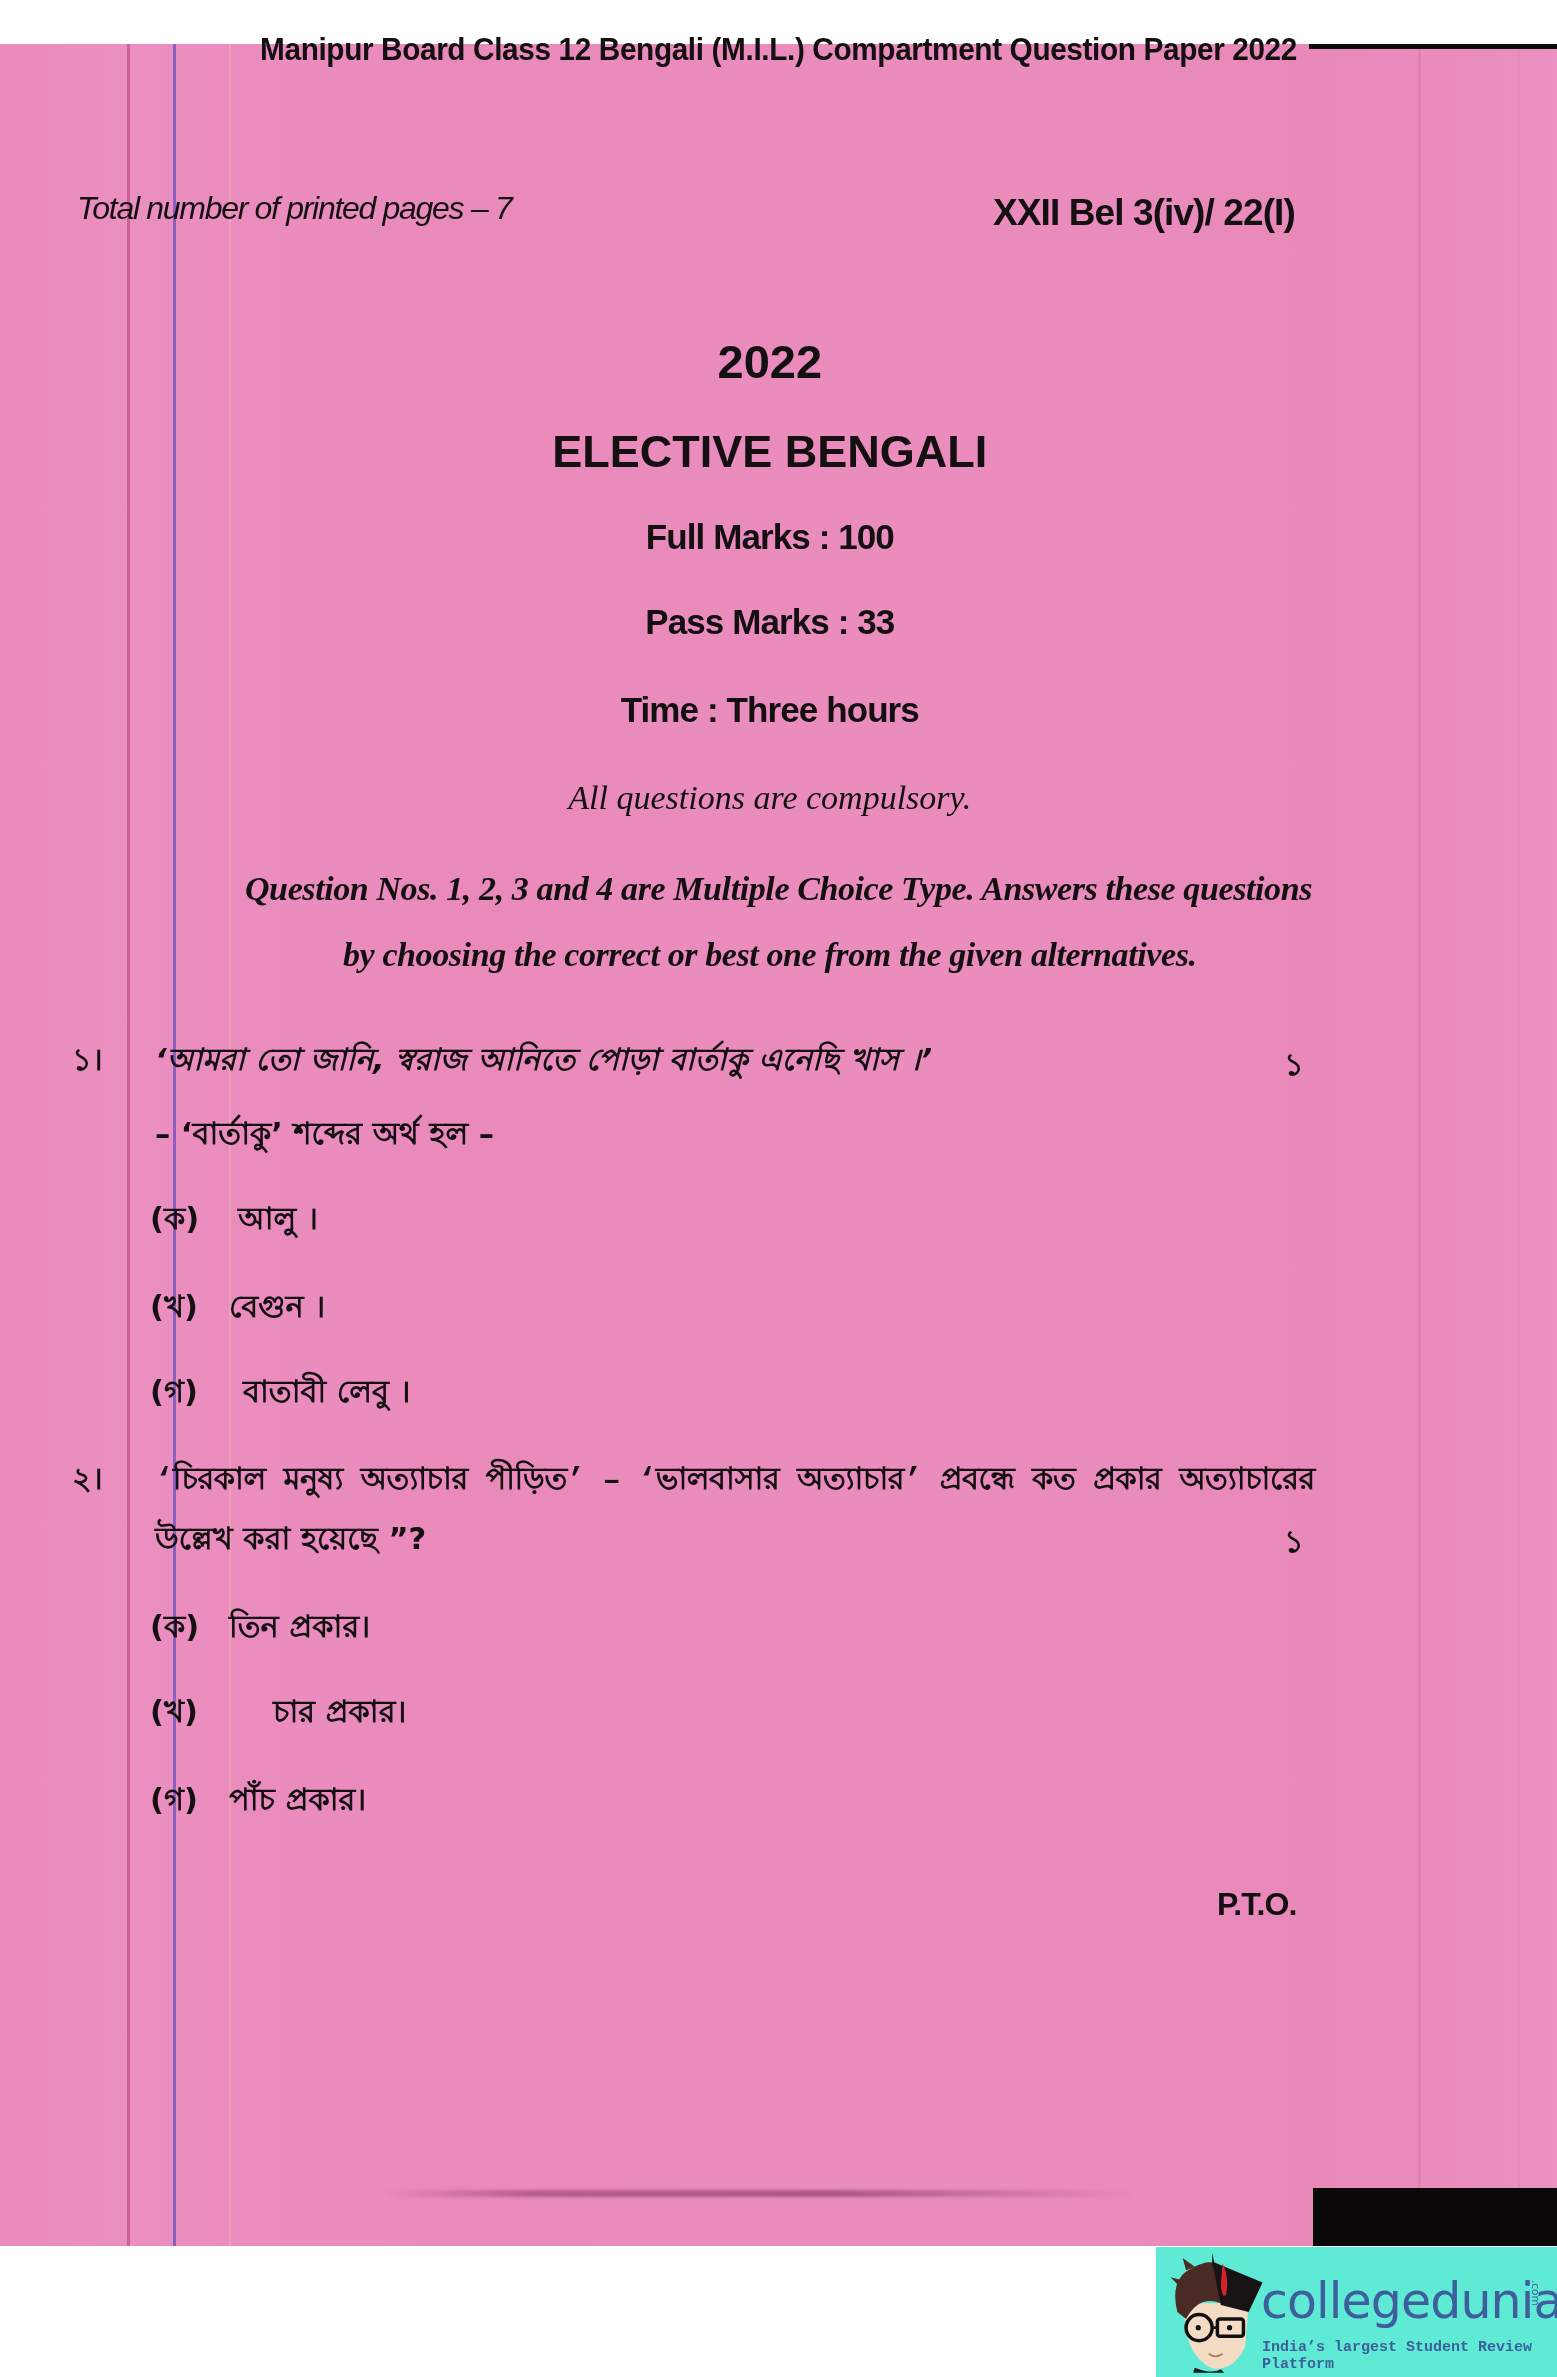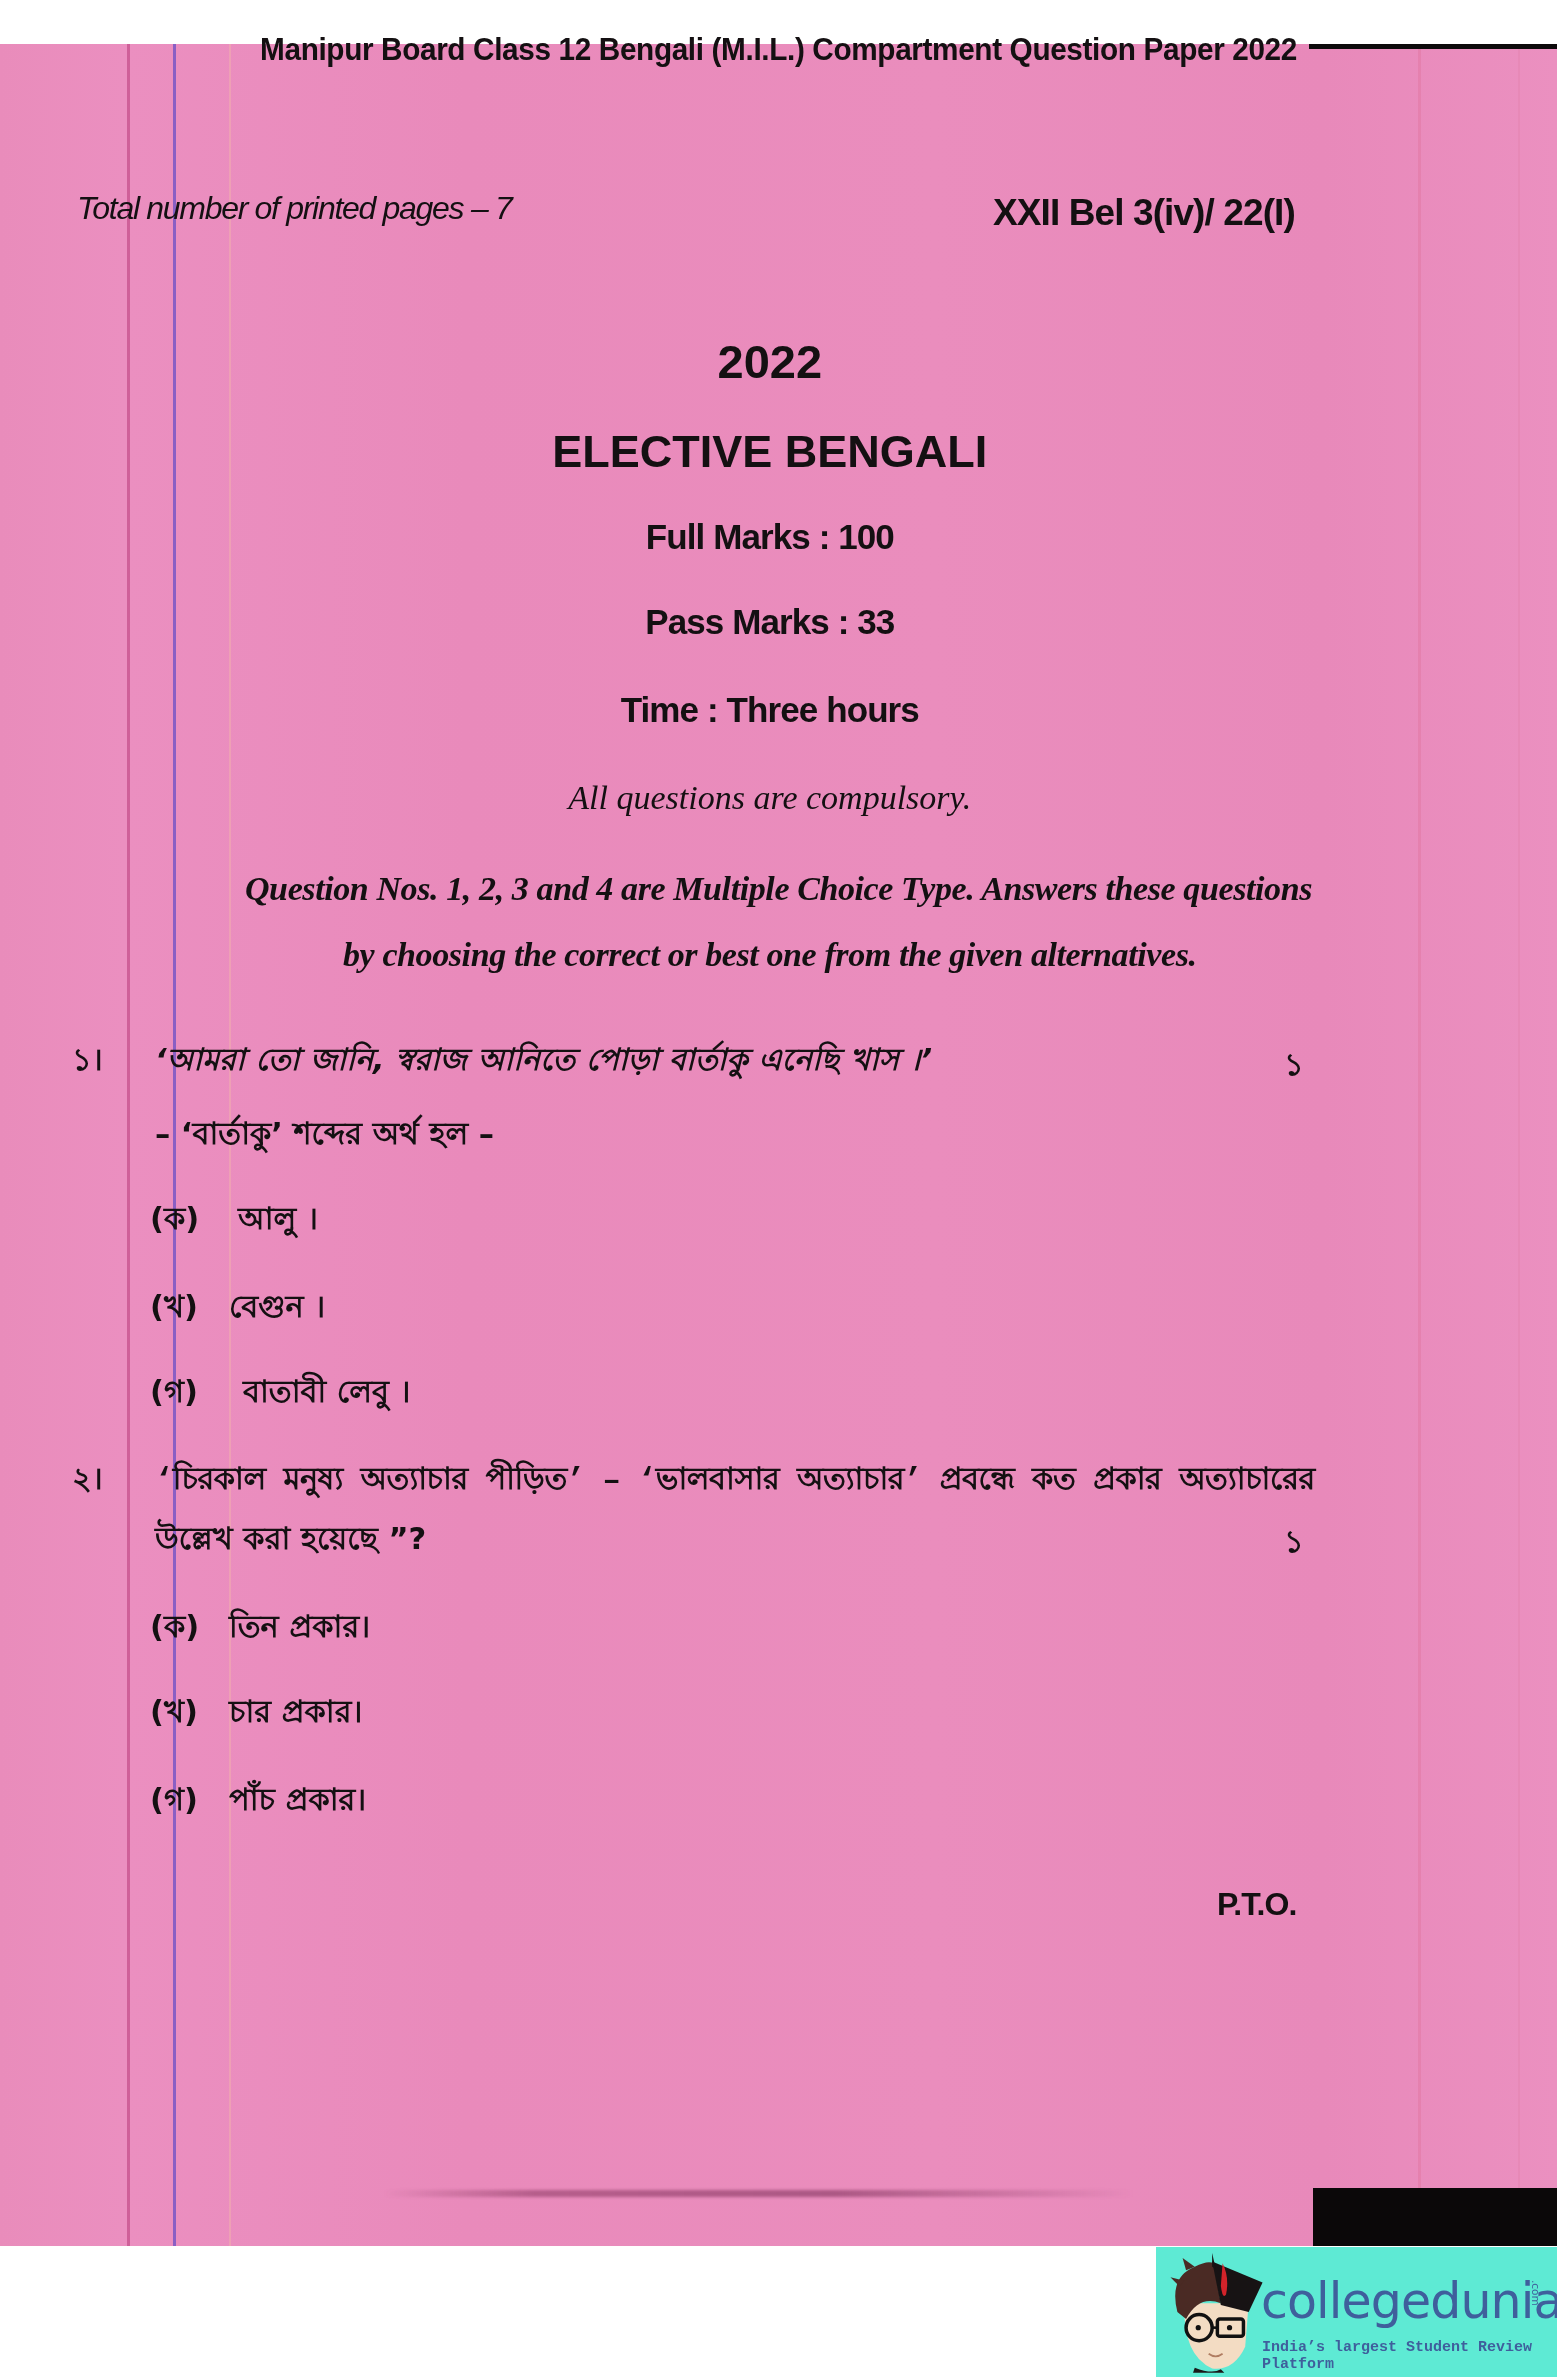--- a/index.html
+++ b/index.html
@@ -103,21 +103,21 @@
 
 <div>
   <div class="abs bn qnum" style="top:1455px;">২।</div>
   <div class="abs bn qtext" style="top:1455px; letter-spacing:-0.5px;font-family:Liberation Mono, monospace;">‘চিরকাল মনুষ্য অত্যাচার পীড়িত’ – ‘ভালবাসার অত্যাচার’ প্রবন্ধে কত প্রকার অত্যাচারের</div>
   <div class="abs bn qtext" style="top:1515px;">উল্লেখ করা হয়েছে ”?</div>
   <div class="abs bn mark" style="top:1518px;">১</div>
 
   <div class="abs bn opt-label" style="top:1603px;">(ক)</div>
   <div class="abs bn opt-text" style="top:1603px;">তিন প্রকার।</div>
   <div class="abs bn opt-label" style="top:1688px;">(খ)</div>
-  <div class="abs bn opt-text" style="top:1688px;">চার প্রকার।</div>
+  <div class="abs bn opt-text" style="top:1688px;padding-left:44px;">চার প্রকার।</div>
   <div class="abs bn opt-label" style="top:1776px;">(গ)</div>
   <div class="abs bn opt-text" style="top:1776px;">পাঁচ প্রকার।</div>
 </div>
 
 <div class="abs pto">P.T.O.</div>
 
 <div class="logo">
   <svg class="face" viewBox="0 0 130 140">
 
     <path d="M28 60 Q26 120 60 135 Q85 138 98 110 L102 60 Z" fill="#f3dcc3"></path>

